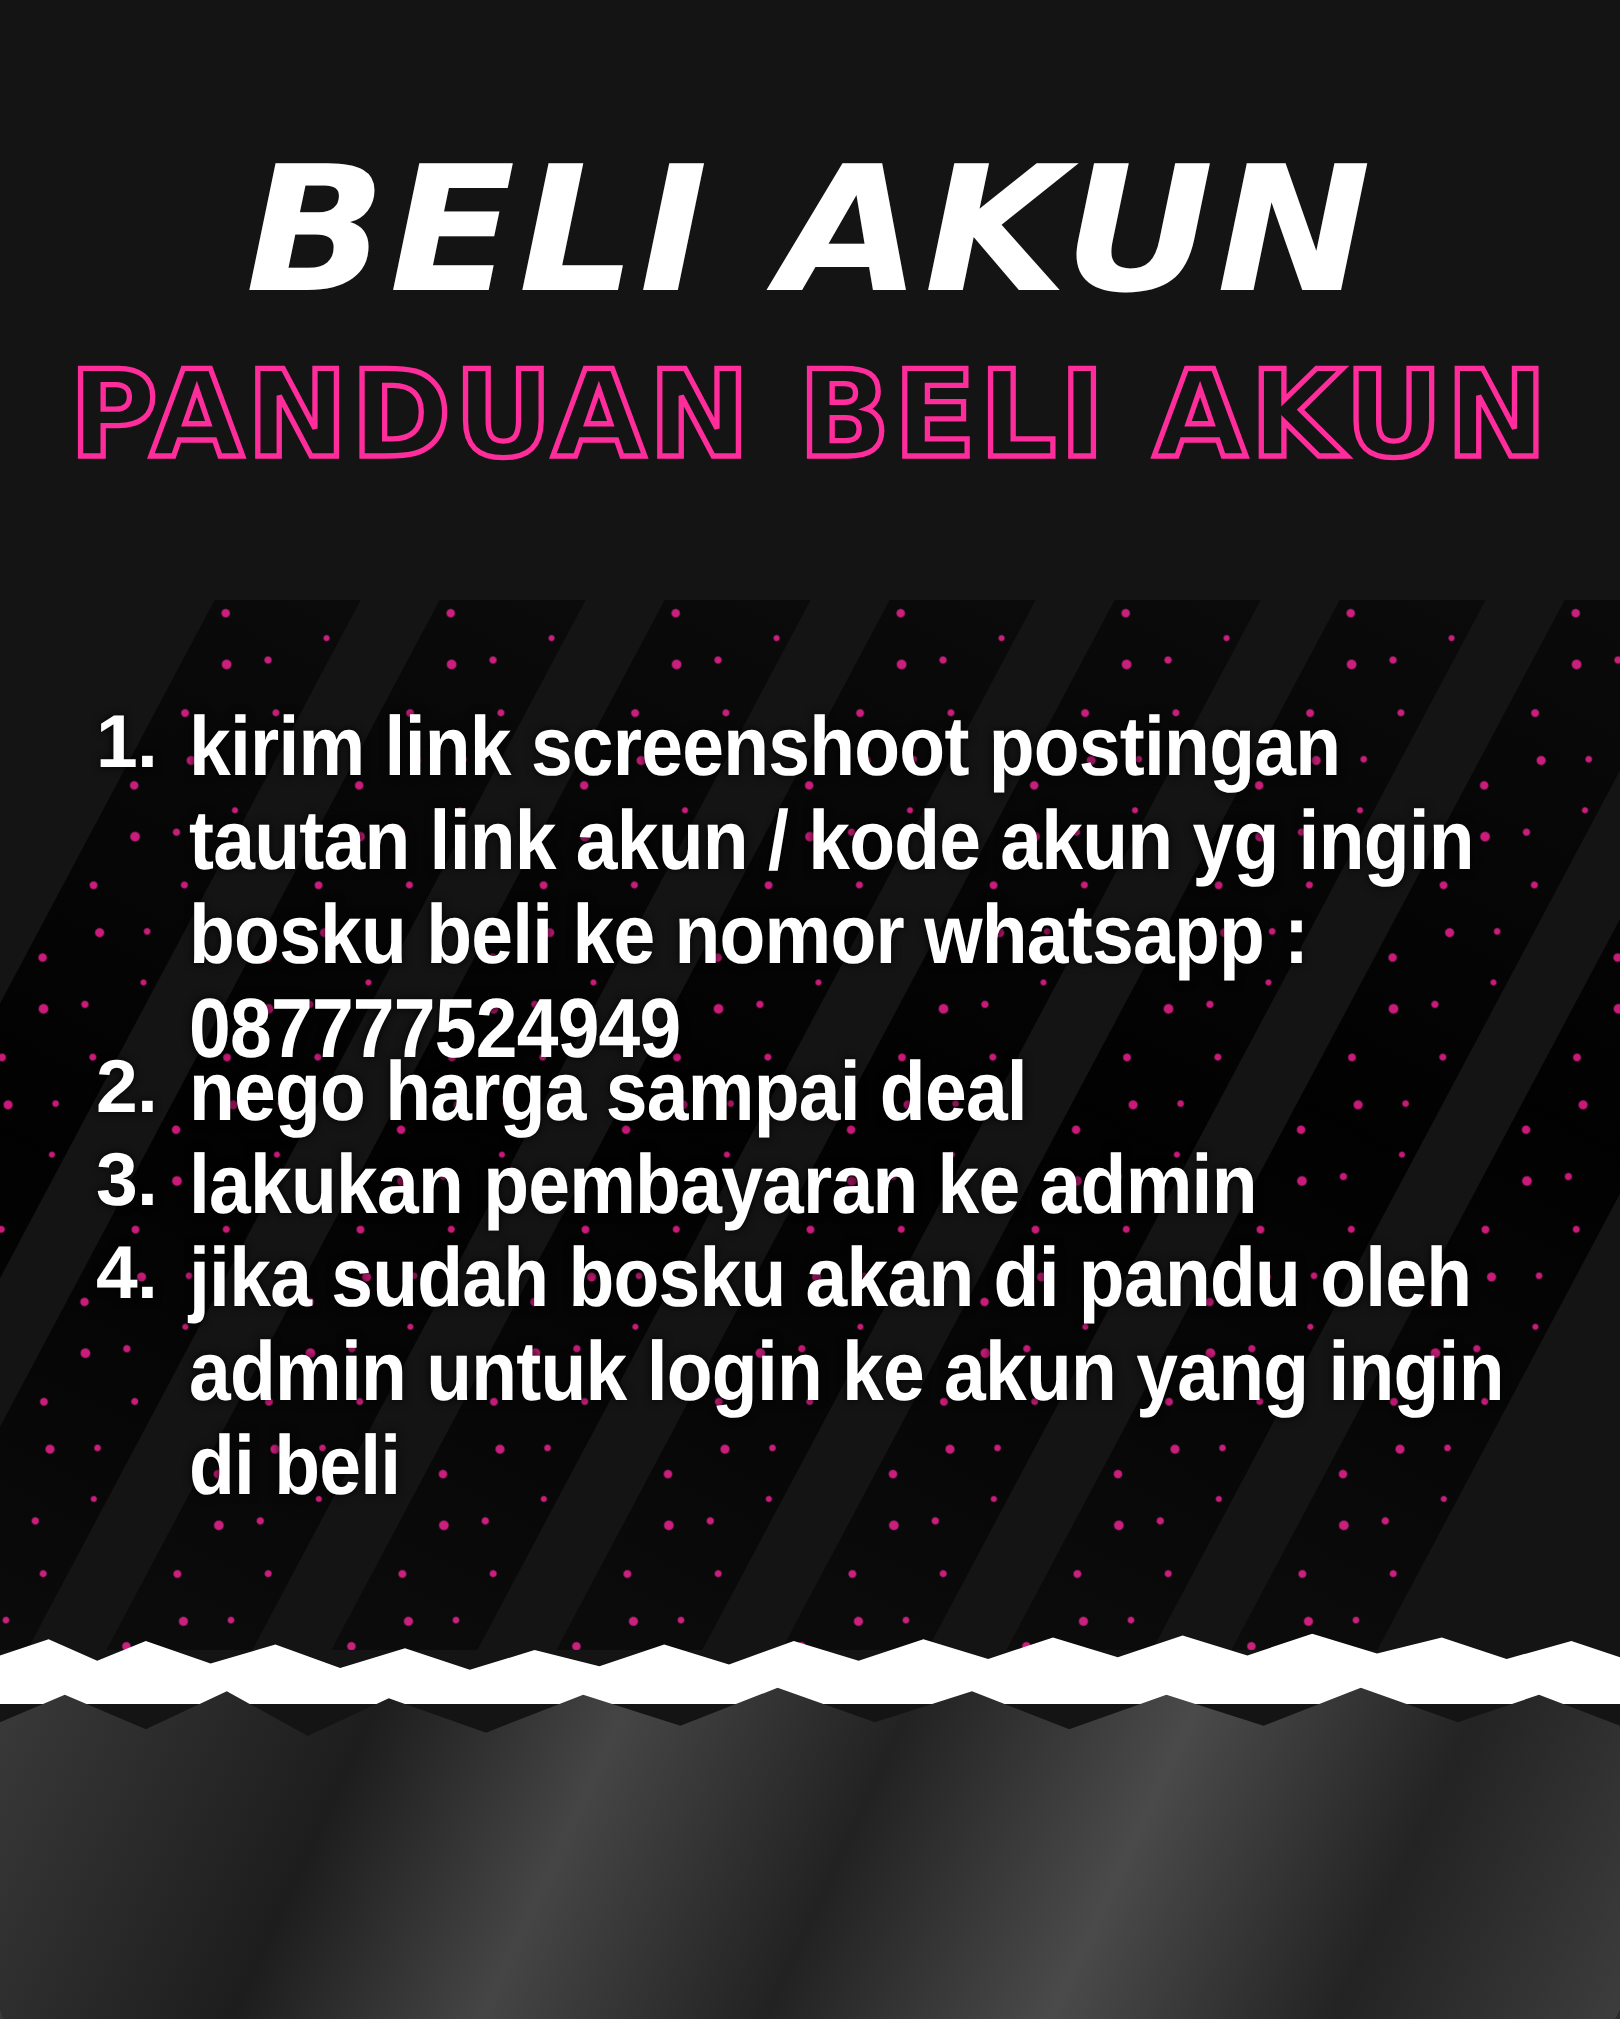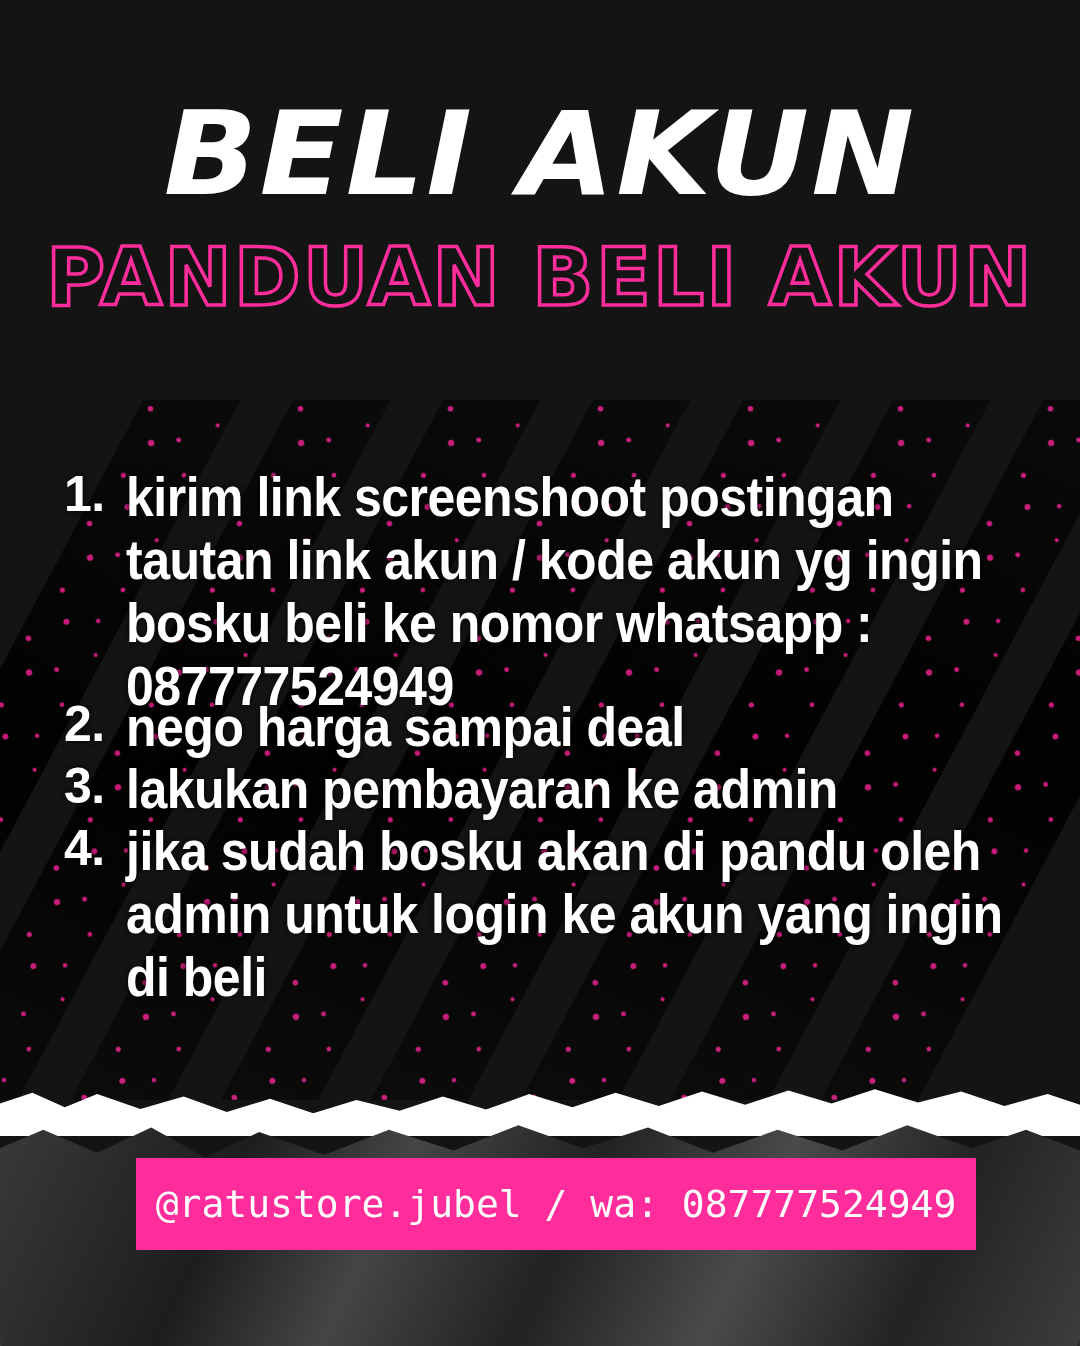--- a/index.html
+++ b/index.html
@@ -236,17 +236,14 @@
       <span class="step-text">jika sudah bosku akan di pandu oleh admin untuk login ke akun yang ingin di beli</span>
     </div>
   </div>
 
   <div class="torn">
     <div class="torn-edge"></div>
     <div class="torn-body"></div>
     <div class="torn-crease"></div>
   </div>
 
-  <div class="footer-banner">
-    <span class="footer-text">@ratustore.jubel / wa: 087777524949</span>
-  </div>
 
 </div>
 
 </body></html>

